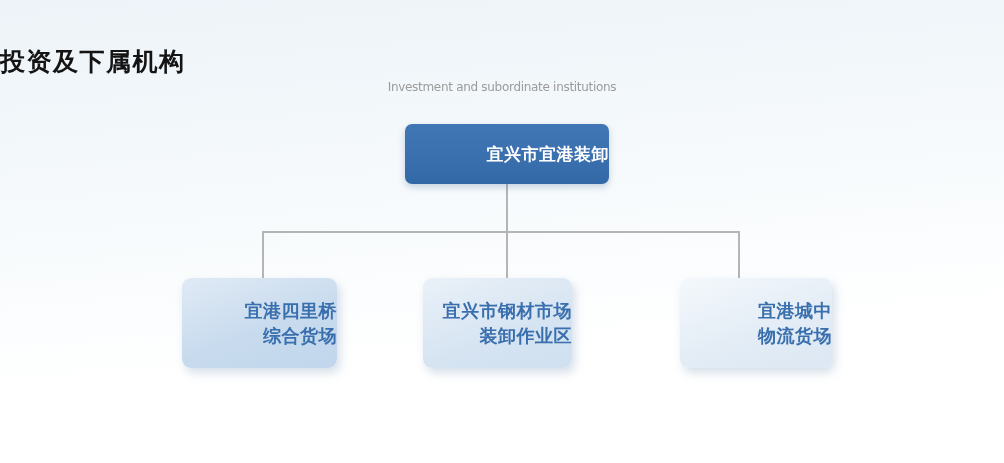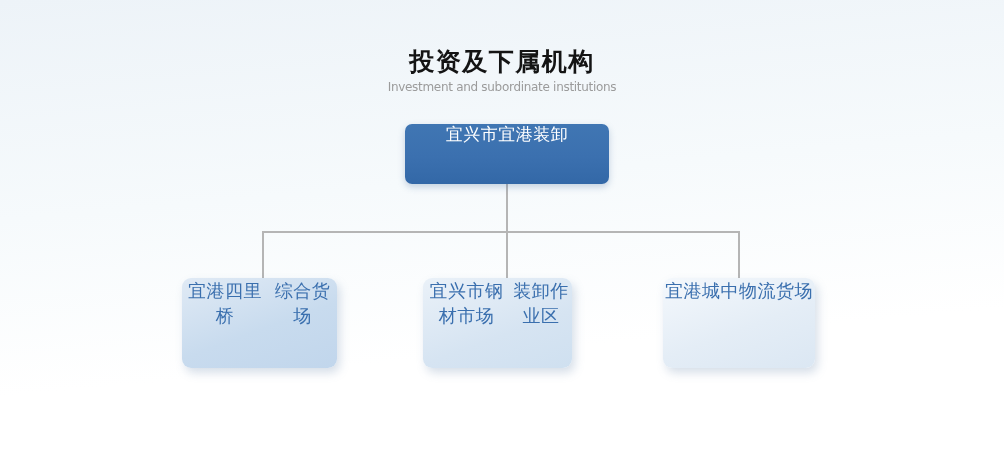--- a/index.html
+++ b/index.html
@@ -8,43 +8,43 @@
     width: 1004px;
     height: 463px;
     overflow: hidden;
     background: linear-gradient(175deg, #edf3f8 0%, #f6fafc 40%, #ffffff 72%, #ffffff 100%);
     font-family: "DejaVu Sans", "Liberation Sans", sans-serif;
   }
   .title {
     position: absolute;
     top: 48px; left: 0; width: 100%;
     margin: 0;
-    text-align: center;
     font-size: 25px;
     line-height: 27px;
     font-weight: bold;
     letter-spacing: 1.5px;
     color: #141414;
   }
   .subtitle {
     position: absolute;
     top: 79px; left: 0; width: 100%;
     text-align: center;
     font-size: 12px;
     line-height: 16px;
     letter-spacing: -0.3px;
     color: #9b9b9b;
   }
   .node {
     position: absolute;
     display: flex;
-    align-items: flex-start;
+    flex-direction: column;
+    align-items: flex-end;
     justify-content: center;
     text-align: center;
-    font-weight: normal;
+    font-weight: bold;
     box-sizing: border-box;
   }
   .node.root {
     left: 405px; top: 124px;
     width: 204px; height: 60px;
     border-radius: 7px;
     background: linear-gradient(180deg, #4076b3 0%, #3b70af 55%, #3368a7 100%);
     color: #ffffff;
     font-size: 17px;
     line-height: 21px;
@@ -65,21 +65,21 @@
   }
   .node.c1 {
     left: 182px; width: 155px;
     background: linear-gradient(160deg, #e0eaf5 0%, #c8dbee 55%, #c1d6ec 100%);
   }
   .node.c2 {
     left: 423px; width: 149px;
     background: linear-gradient(160deg, #eaf1f8 0%, #d6e4f2 60%, #cfe0f0 100%);
   }
   .node.c3 {
-    left: 663px; width: 152px;
+    left: 680px; width: 152px;
     background: linear-gradient(160deg, #f4f8fc 0%, #e4edf6 55%, #dbe7f3 100%);
   }
   .conn {
     position: absolute;
     background: #b5b5b5;
     z-index: 1;
   }
   .conn.v { width: 2px; }
   .conn.h { height: 2px; }
 </style>

